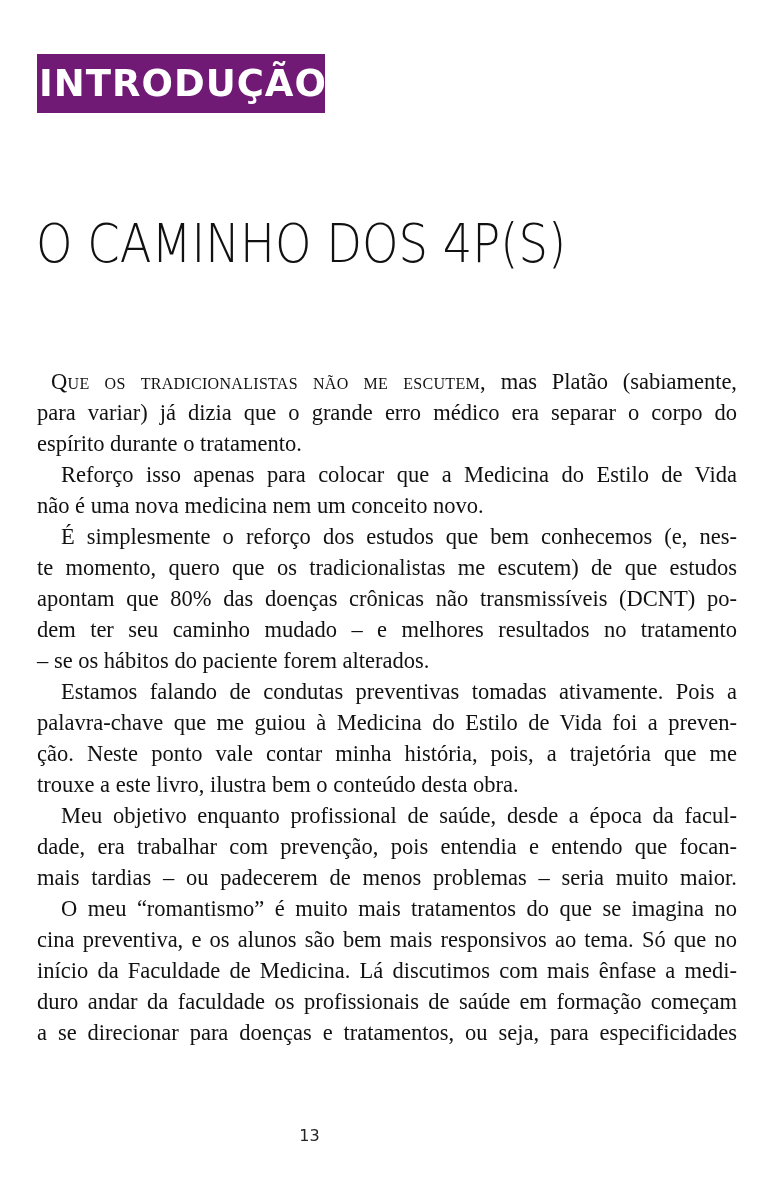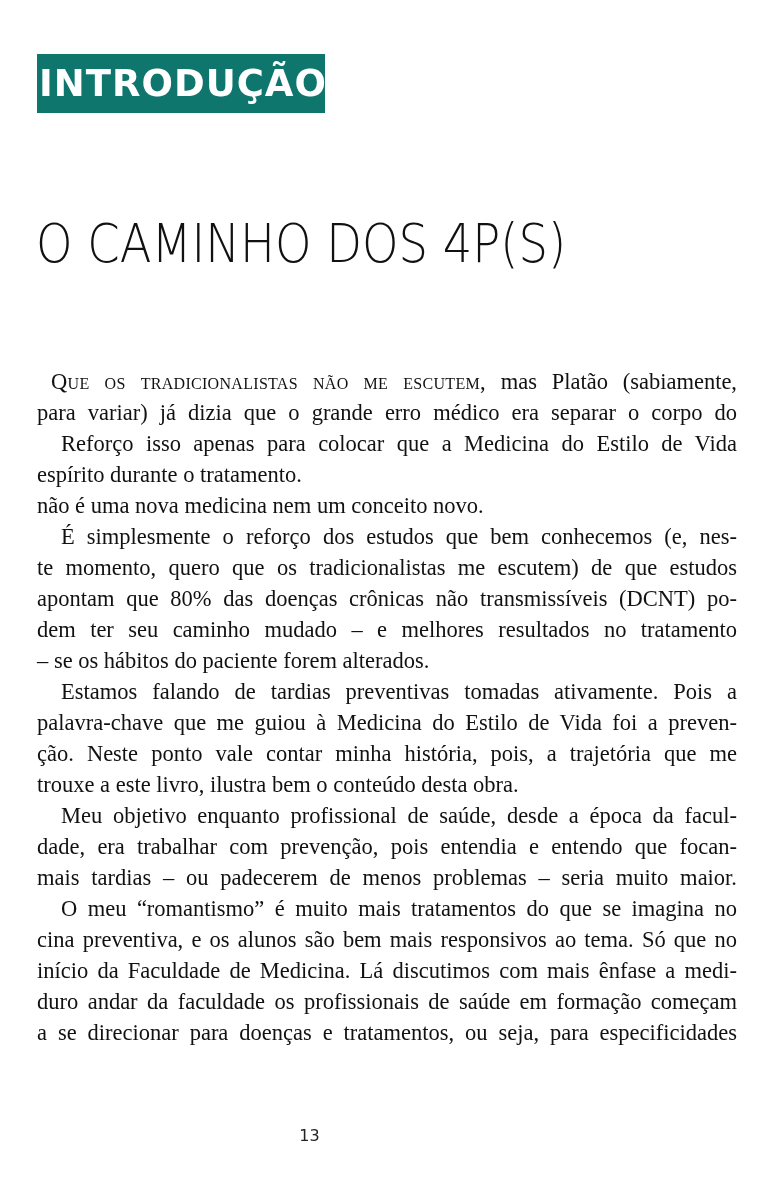--- a/index.html
+++ b/index.html
@@ -13,21 +13,21 @@
       position: relative;
       overflow: hidden;
       color: #111111;
     }
     .section-label {
       position: absolute;
       left: 37px;
       top: 54px;
       width: 288px;
       height: 59px;
-      background: #0f766e;
+      background: #701a75;
       color: #ffffff;
       font-family: "DejaVu Sans", sans-serif;
       font-weight: bold;
       font-size: 37px;
       line-height: 59px;
       letter-spacing: 1px;
       text-align: center;
       box-sizing: border-box;
       padding-left: 2px;
     }
@@ -90,32 +90,32 @@
 <body>
 
 <div class="section-label">INTRODUÇÃO</div>
 
 <div class="chapter-title">O CAMINHO DOS 4P(S)</div>
 
 <div class="body-text">
 
   <span class="line"><span class="smallcaps">Que os tradicionalistas não me escutem,</span><span> mas Platão (sabiamente,</span></span>
   <span class="line">para variar) já dizia que o grande erro médico era separar o corpo do</span>
+  <span class="line last">espírito durante o tratamento.</span>
+
   <span class="line indent">Reforço isso apenas para colocar que a Medicina do Estilo de Vida</span>
-
-  <span class="line last">espírito durante o tratamento.</span>
   <span class="line last">não é uma nova medicina nem um conceito novo.</span>
 
   <span class="line indent">É simplesmente o reforço dos estudos que bem conhecemos (e, nes-</span>
   <span class="line">te momento, quero que os tradicionalistas me escutem) de que estudos</span>
   <span class="line">apontam que 80% das doenças crônicas não transmissíveis (DCNT) po-</span>
   <span class="line">dem ter seu caminho mudado – e melhores resultados no tratamento</span>
   <span class="line last">– se os hábitos do paciente forem alterados.</span>
 
-  <span class="line indent">Estamos falando de tardias preventivas tomadas ativamente. Pois a</span>
+  <span class="line indent">Estamos falando de condutas preventivas tomadas ativamente. Pois a</span>
   <span class="line">palavra-chave que me guiou à Medicina do Estilo de Vida foi a preven-</span>
   <span class="line">ção. Neste ponto vale contar minha história, pois, a trajetória que me</span>
   <span class="line last">trouxe a este livro, ilustra bem o conteúdo desta obra.</span>
 
   <span class="line indent">Meu objetivo enquanto profissional de saúde, desde a época da facul-</span>
   <span class="line">dade, era trabalhar com prevenção, pois entendia e entendo que focan-</span>
   <span class="line">mais tardias – ou padecerem de menos problemas – seria muito maior.</span>
 
   <span class="line indent">O meu “romantismo” é muito mais tratamentos do que se imagina no</span>
   <span class="line">cina preventiva, e os alunos são bem mais responsivos ao tema. Só que no</span>

